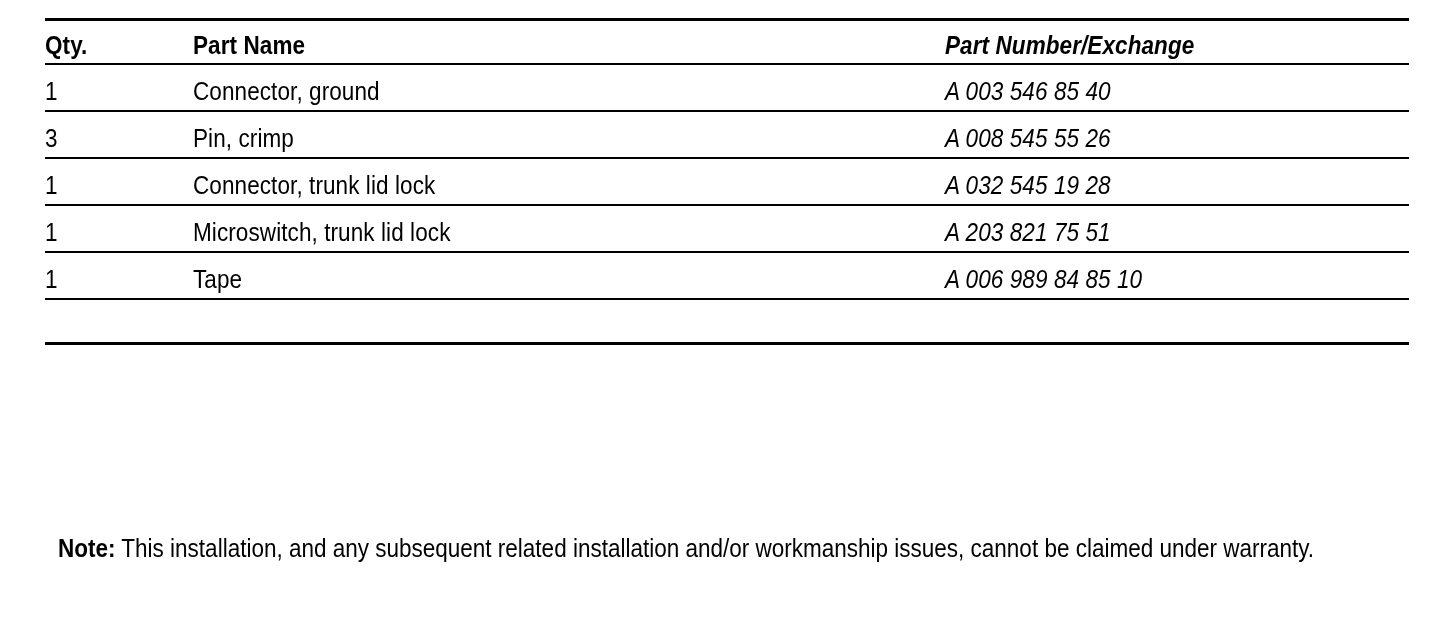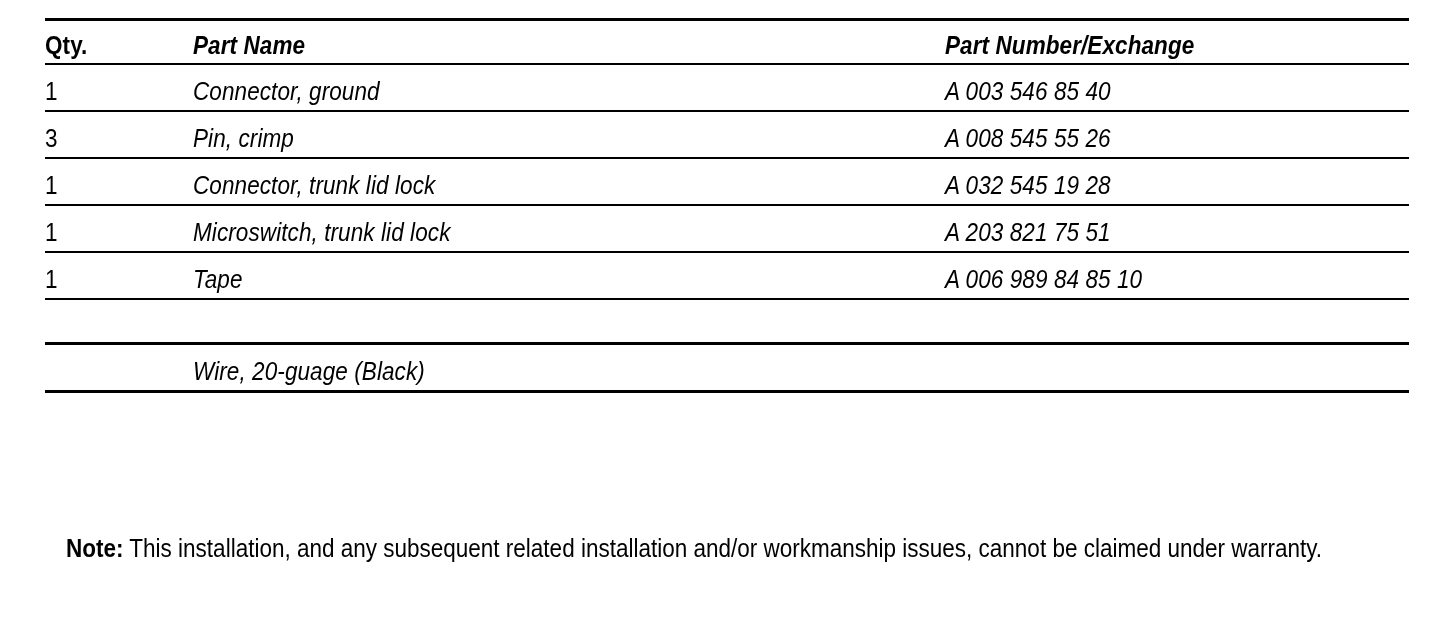--- a/index.html
+++ b/index.html
@@ -58,21 +58,21 @@
     letter-spacing: 0.1px;
   }
 
   .row-head td,
   .row-head th { height: 42px; }
   .row-body td { height: 45px; }
   .row-spacer td { height: 42px; }
 
   
   .pad-qty  { padding-left: 2px; }
-  .pad-name { padding-left: 148px; font-style: italic; }
+  .pad-name { padding-left: 148px; }
   .pad-num  { padding-left: 0px; font-style: italic; }
 
   .t-bold { font-weight: bold; }
 
   
   .rule-thick { border-bottom: 3px solid #000; }
   .rule-thin  { border-bottom: 2px solid #000; }
   .rule-top-thick { border-top: 3px solid #000; }
 
   .txt {
@@ -82,21 +82,21 @@
   }
   .txt-head {
     position: relative;
     top: -5px;
     display: inline-block;
   }
 
   
   .note-block {
     position: absolute;
-    left: 66px;
+    left: 58px;
     top: 533px;
     width: 1290px;
     font-size: 25px;
     line-height: 31px;
   }
   .note-inner {
     display: block;
     transform: scaleX(0.90);
     transform-origin: left top;
     width: 111%;
@@ -199,31 +199,20 @@
           </td>
         <td>
             <span class="cell-inner"></span>
           </td>
         <td>
             <span class="cell-inner"></span>
           </td>
       </tr>
 
 
-      <tr class="row-body rule-thick">
-        <td class="pad-qty">
-          <span class="cell-inner"><span class="txt"></span></span>
-        </td>
-        <td class="pad-name">
-          <span class="cell-inner"><span class="txt">Wire, 20-guage (Black)</span></span>
-        </td>
-        <td class="pad-num">
-          <span class="cell-inner"><span class="txt"></span></span>
-        </td>
-      </tr>
 
 
     </tbody>
   </table>
 
   <div class="note-block">
     <span class="note-inner"><span class="note-label">Note:</span><span> </span><span>This installation, and any subsequent related installation and/or workmanship issues, cannot be claimed under warranty.</span></span>
   </div>
 
 </div>

